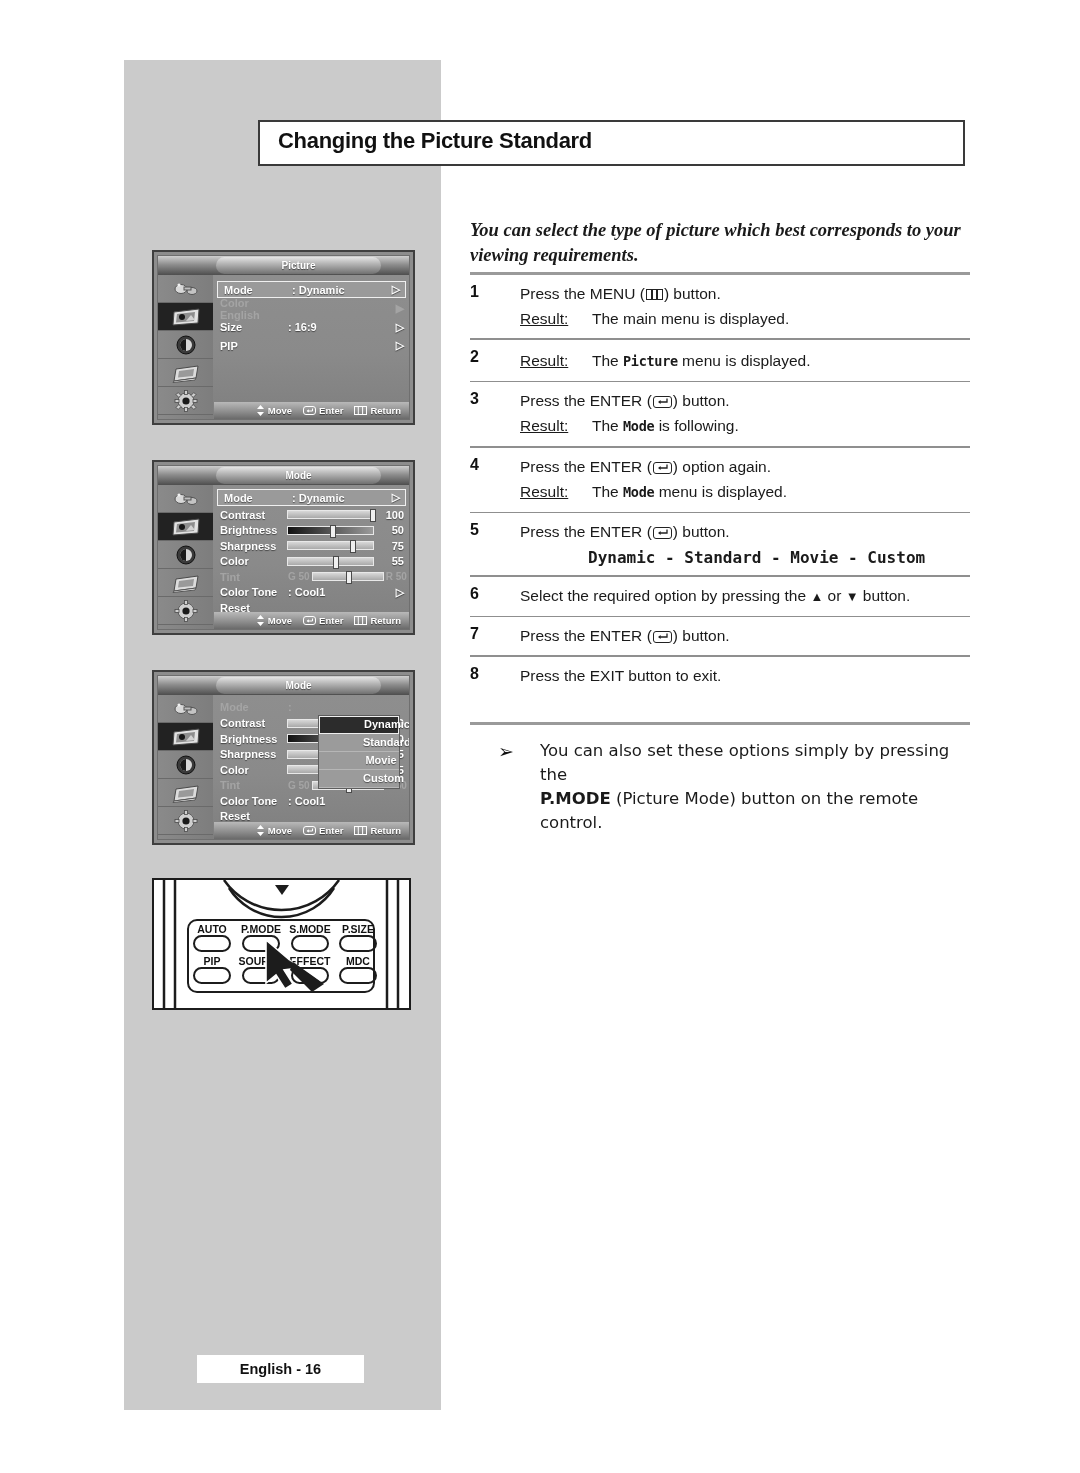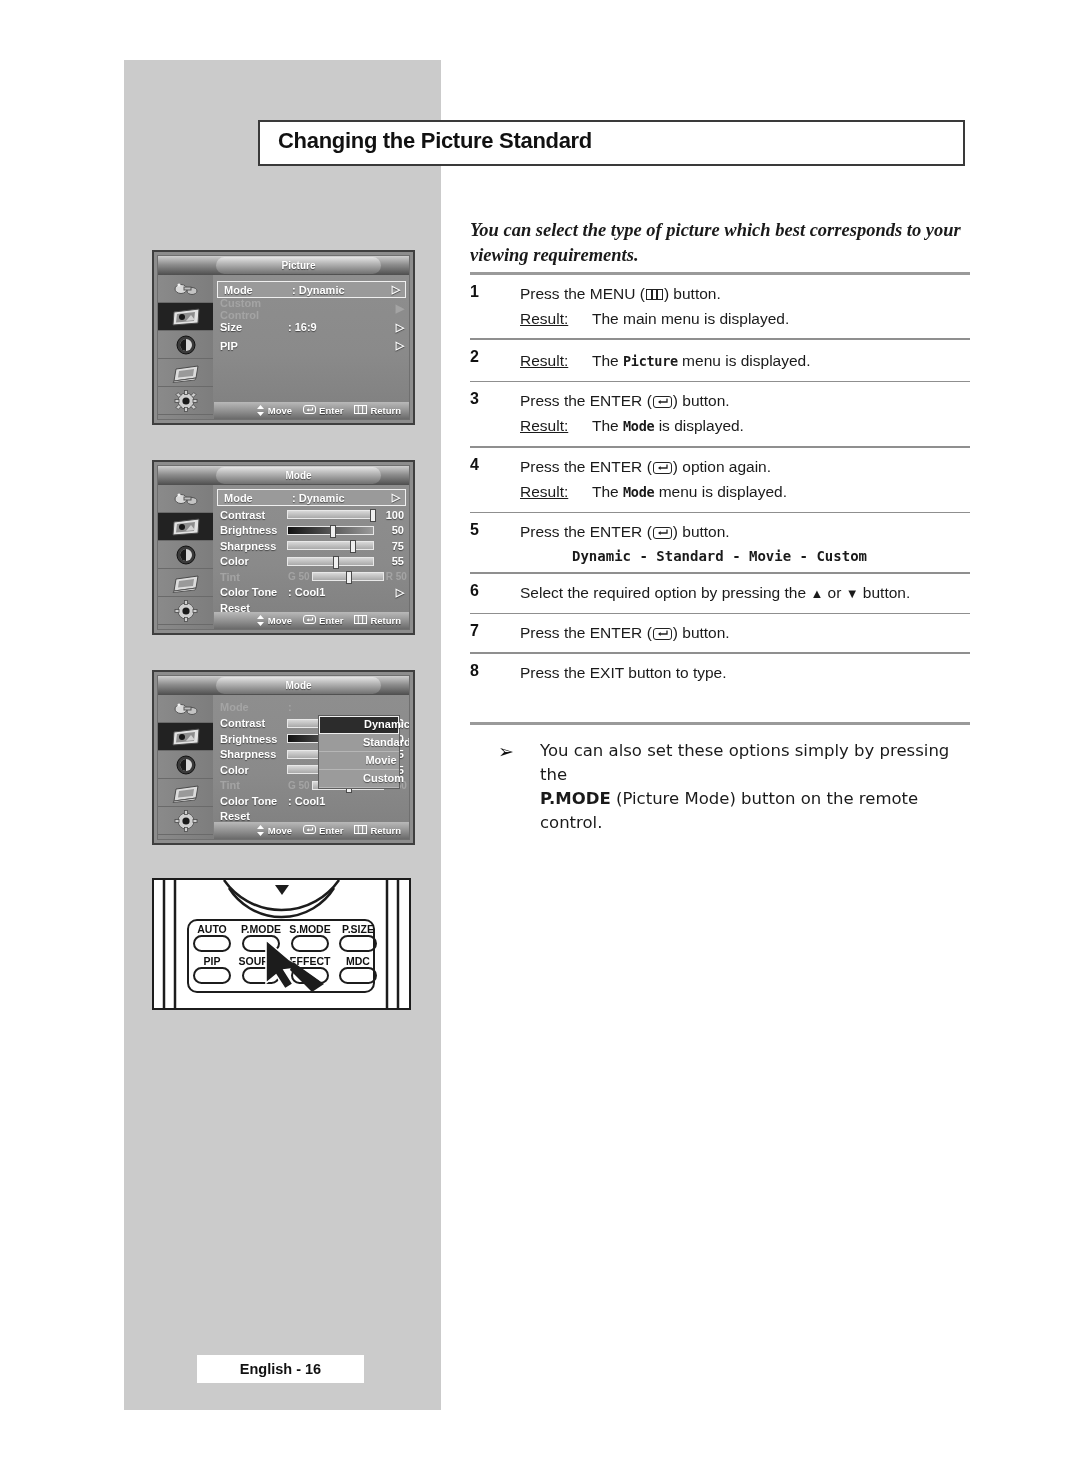--- a/index.html
+++ b/index.html
@@ -39,22 +39,22 @@
     font-size:16px;font-weight:bold;color:#111;
   }
   .step .body{margin-left:50px;}
   .line{font-size:15.5px;color:#1a1a1a;line-height:23px;white-space:nowrap;}
   .line.ind{margin-top:2px;}
   .res{display:inline-block;width:72px;}
   .res u{text-decoration:underline;}
   b.k{font-weight:normal;}
   .mono{font-family:"DejaVu Sans Mono", monospace;font-size:13.5px;font-weight:bold;letter-spacing:-0.3px;}
   .opts{
-    margin-top:5px;margin-left:52px;
-    font-family:"DejaVu Sans Mono", monospace;font-size:14px;font-weight:bold;color:#1a1a1a;
+    margin-top:5px;margin-left:68px;
+    font-family:"DejaVu Sans Mono", monospace;font-size:16px;font-weight:bold;color:#1a1a1a;
   }
   
   .g-menu{
     display:inline-block;width:17px;height:11px;border:1.6px solid #222;
     vertical-align:-1px;position:relative;box-sizing:border-box;margin:0 1px;
   }
   .g-menu:before,.g-menu:after{
     content:"";position:absolute;top:0;bottom:0;width:1.6px;background:#222;
   }
   .g-menu:before{left:4.2px;} .g-menu:after{left:9.4px;}
@@ -127,21 +127,21 @@
   .bar.dark{background:linear-gradient(90deg,#111,#9b9b9b);}
   .num{width:30px;text-align:right;padding-right:5px;font-size:11px;font-weight:bold;}
   .tintL,.tintR{font-size:10px;color:#a4a4a4;}
   .osd-foot{
     position:absolute;left:56px;right:0;bottom:0;height:17px;
     background:linear-gradient(180deg,#b9b9b9 0%,#8f8f8f 55%,#6a6a6a 100%);
     display:flex;align-items:center;justify-content:flex-end;gap:11px;
     padding-right:8px;box-sizing:border-box;
     color:#ffffff;font-size:9.5px;font-weight:bold;text-shadow:0 1px 1px rgba(0,0,0,.6);
   }
-  .osd-foot span.it{display:inline-flex;gap:3px;}
+  .osd-foot span.it{display:inline-flex;align-items:center;gap:3px;}
   
   .dd{
     position:absolute;left:104px;top:20px;width:82px;
     background:#c6c6c6;border:1px solid #5d5d5d;box-sizing:border-box;z-index:5;
   }
   .dd .o{
     height:17px;line-height:17px;text-align:center;color:#ffffff;
     font-size:11px;font-weight:bold;text-shadow:0 1px 1px rgba(0,0,0,.5);
     background:#9b9b9b;border-bottom:1px solid #b6b6b6;padding-left:44px;
   }
@@ -201,21 +201,21 @@
   <div class="step">
     <div class="num">3</div>
     <div class="body">
       <div class="line">
         <span>Press the </span><b class="k">ENTER</b>&nbsp;(<span class="g-enter"><svg width="16" height="10" viewBox="0 0 16 10">
               <path d="M12 1.5 V5 H4" stroke="#222" stroke-width="1.3" fill="none"></path>
               <path d="M5.6 3 L3 5 L5.6 7 Z" fill="#222"></path>
             </svg></span><span>) button.</span>
       </div>
       <div class="line ind">
-        <span class="res"><u>Result:</u></span><span>The </span><span class="mono">Mode</span><span> is displayed.</span>
+        <span class="res"><u>Result:</u></span><span>The </span><span class="mono">Mode</span><span> is following.</span>
       </div>
     </div>
   </div>
 
   <div class="rule thin"></div>
 
   <div class="step">
     <div class="num">4</div>
     <div class="body">
       <div class="line">
@@ -269,21 +269,21 @@
       </div>
     </div>
   </div>
 
   <div class="rule thin"></div>
 
   <div class="step">
     <div class="num">8</div>
     <div class="body">
       <div class="line">
-        <span>Press the </span><b class="k">EXIT</b><span> button to type.</span>
+        <span>Press the </span><b class="k">EXIT</b><span> button to exit.</span>
       </div>
     </div>
   </div>
 
 </div>
 
 <div id="note">
   <div class="rule"></div>
   <div class="bullet">➢</div>
   <div class="ntext">
@@ -350,21 +350,21 @@
 
     <div class="osd-body">
       <div style="height:6px"></div>
       <div class="row hl">
         <span class="lbl">Mode</span>
         <span class="val">: Dynamic</span>
         <span class="arrow">▷</span>
       </div>
       <div style="height:3px"></div>
       <div class="row dim">
-        <span class="lbl">Custom Control</span>
+        <span class="lbl">Color English</span>
         <span class="val"></span>
         <span class="arrow">▶</span>
       </div>
       <div style="height:3px"></div>
       <div class="row">
         <span class="lbl">Size</span>
         <span class="val">: 16:9</span>
         <span class="arrow">▷</span>
       </div>
       <div style="height:3px"></div>

